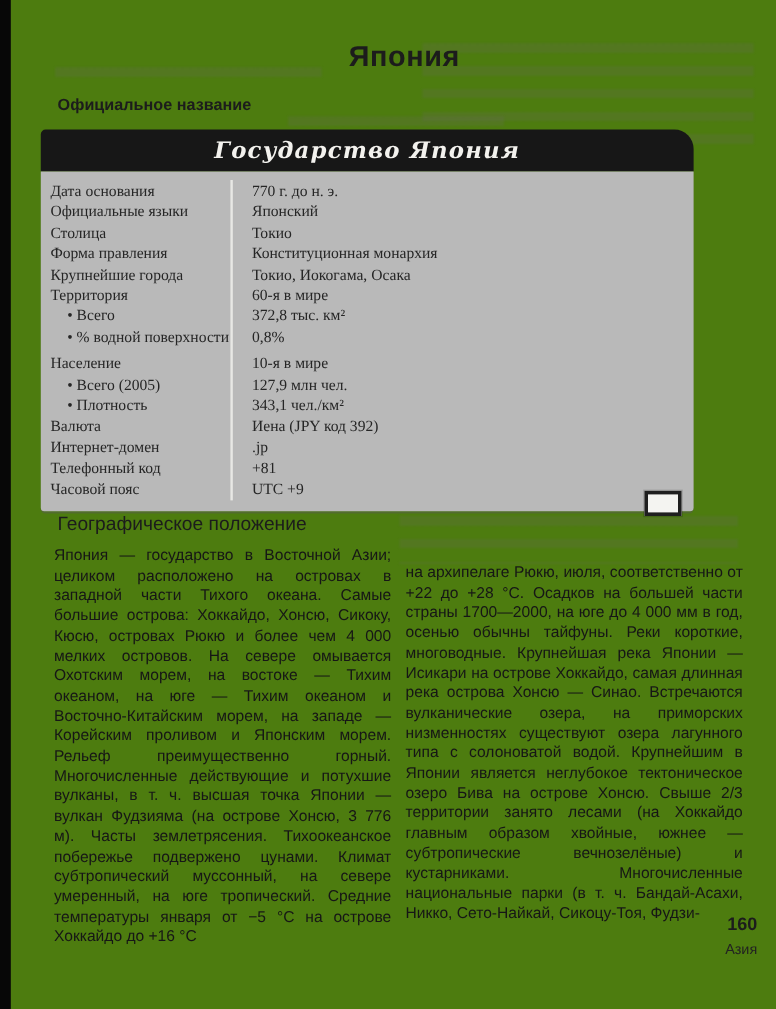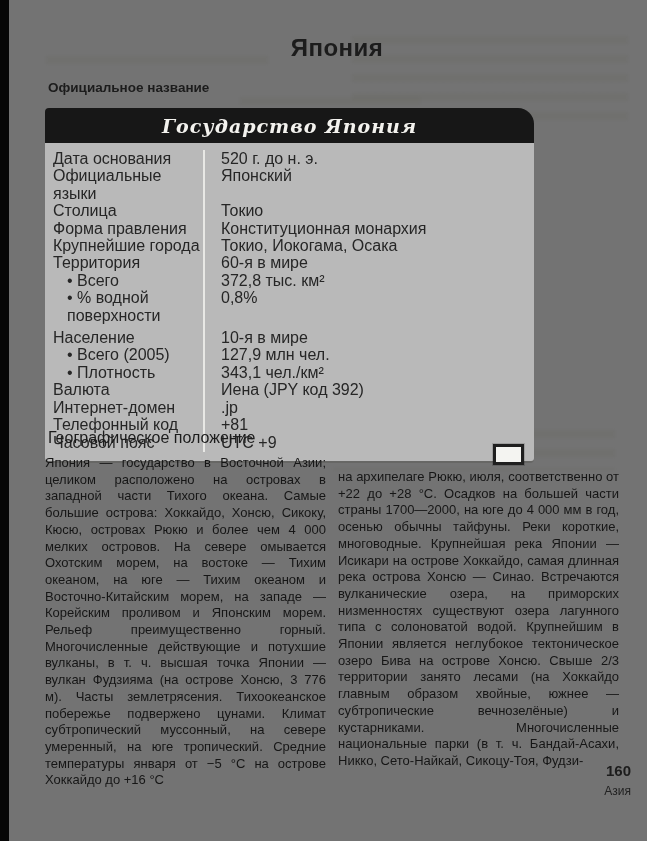--- a/index.html
+++ b/index.html
@@ -1,19 +1,19 @@
 <!DOCTYPE html>
 <html lang="ru"><head>
 <meta charset="utf-8">
 <style>
   html,body{margin:0;padding:0;background:#9a9a98;}
   .page{
     position:relative;
     width:647px;height:841px;
-    background:#737373;
+    background:#4d7c0f;
     overflow:hidden;
     font-family:"Liberation Sans", sans-serif;
     color:#1c1c1c;
   }
   .spine{
     position:absolute;left:0;top:0;bottom:0;width:9px;
     background:#070707;
   }
   
   .ghost{
@@ -27,21 +27,21 @@
   .page-title{
     position:absolute;top:34px;left:42px;width:590px;
     text-align:center;
     font-size:24px;font-weight:bold;letter-spacing:.5px;
   }
   .subheading{
     position:absolute;top:80px;left:48px;
     font-size:13.5px;font-weight:bold;
   }
   .card{
-    position:absolute;top:108px;left:45px;width:489px;
+    position:absolute;top:108px;left:34px;width:544px;
     border-radius:4px 16px 4px 4px;
     box-shadow:0 2px 0 rgba(88,88,84,.45);
   }
   .card-header{
     height:35px;
     background:#171717;
     border-radius:4px 16px 0 0;
     display:flex;align-items:center;justify-content:center;
     color:#f3f2ee;
     font-family:"DejaVu Serif", serif;
@@ -55,21 +55,21 @@
     min-height:260px;
     border-radius:0 0 3px 3px;
   }
   .card-body::before{
     content:"";
     position:absolute;left:158px;top:7px;bottom:9px;width:2px;
     background:rgba(240,240,236,.85);
   }
   .fact-row{
     display:flex;align-items:flex-start;
-    font-size:16px;line-height:17.4px;color:#262626;
+    font-size:13px;line-height:17.4px;color:#262626;font-family:Liberation Serif, serif;
   }
   .fact-row.gap{margin-top:5px;align-items:center;}
   .fact-label{width:150px;flex:0 0 150px;}
   .fact-row.indent .fact-label{padding-left:14px;width:136px;flex:0 0 136px;}
   .fact-value{padding-left:18px;}
   .flag-box{
     position:absolute;right:10px;bottom:-4px;
     width:25px;height:15px;
     background:#f4f4f1;
     border:3px solid #1f1f1f;
@@ -118,21 +118,21 @@
   <div class="page-title">Япония</div>
 
   <div class="subheading">Официальное название</div>
 
   <div class="card">
     <div class="card-header">Государство Япония</div>
     <div class="card-body">
       <div id="fact-rows">
           <div class="fact-row">
             <div class="fact-label">Дата основания</div>
-            <div class="fact-value">520 г. до н. э.</div>
+            <div class="fact-value">770 г. до н. э.</div>
           </div>
           <div class="fact-row">
             <div class="fact-label">Официальные языки</div>
             <div class="fact-value">Японский</div>
           </div>
           <div class="fact-row">
             <div class="fact-label">Столица</div>
             <div class="fact-value">Токио</div>
           </div>
           <div class="fact-row">

